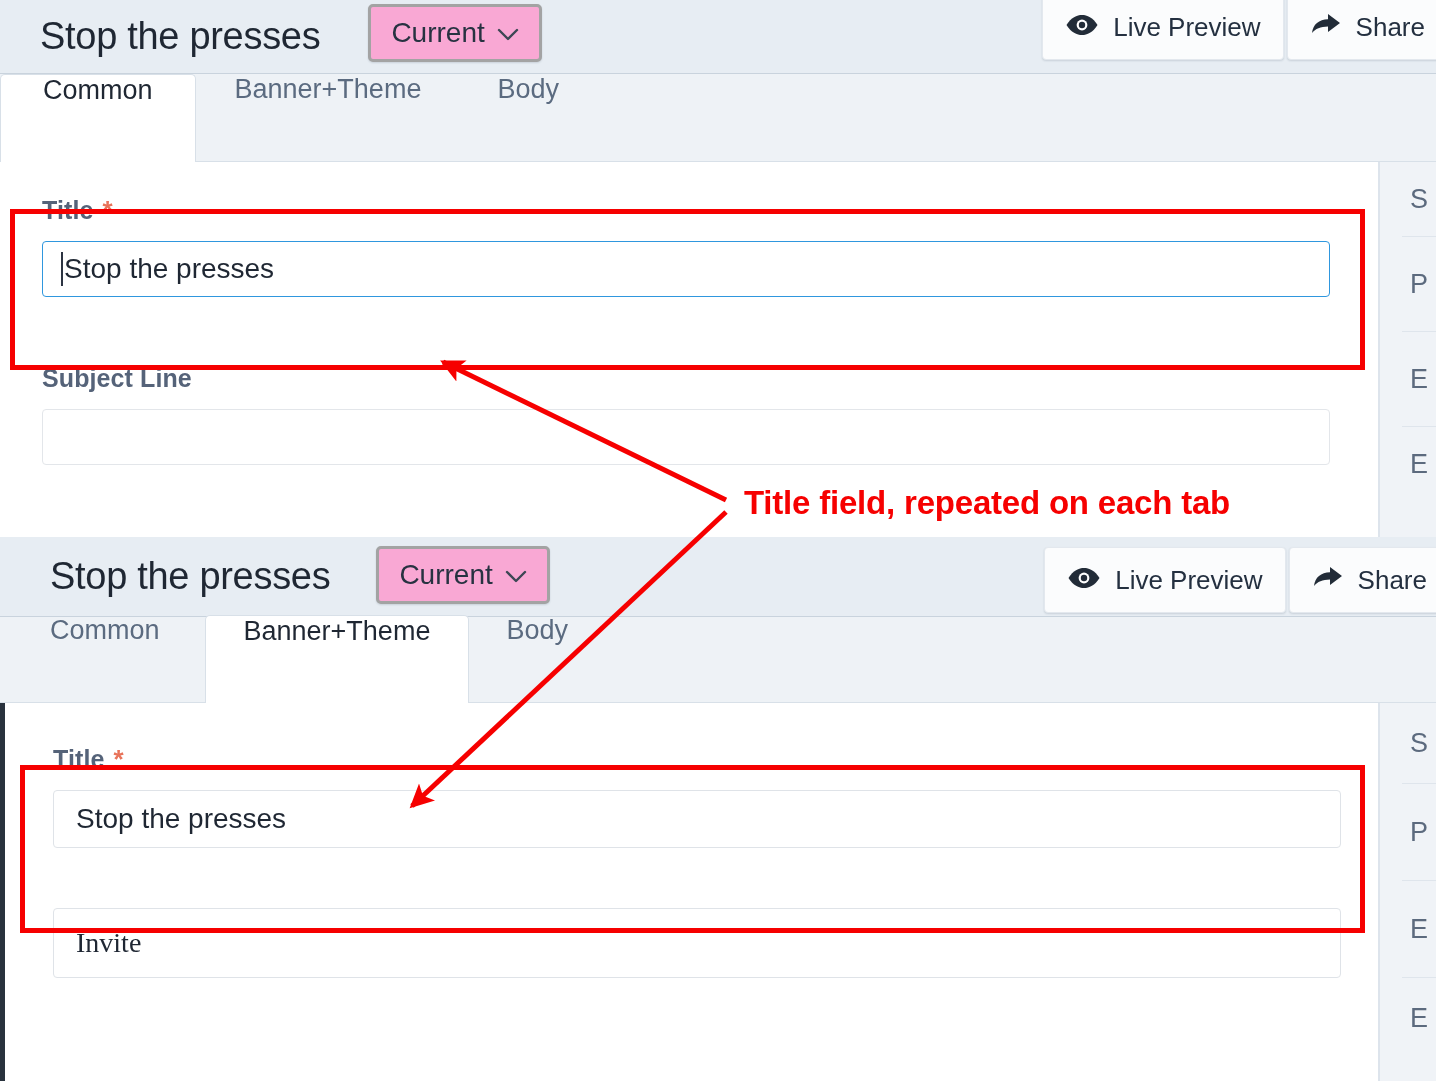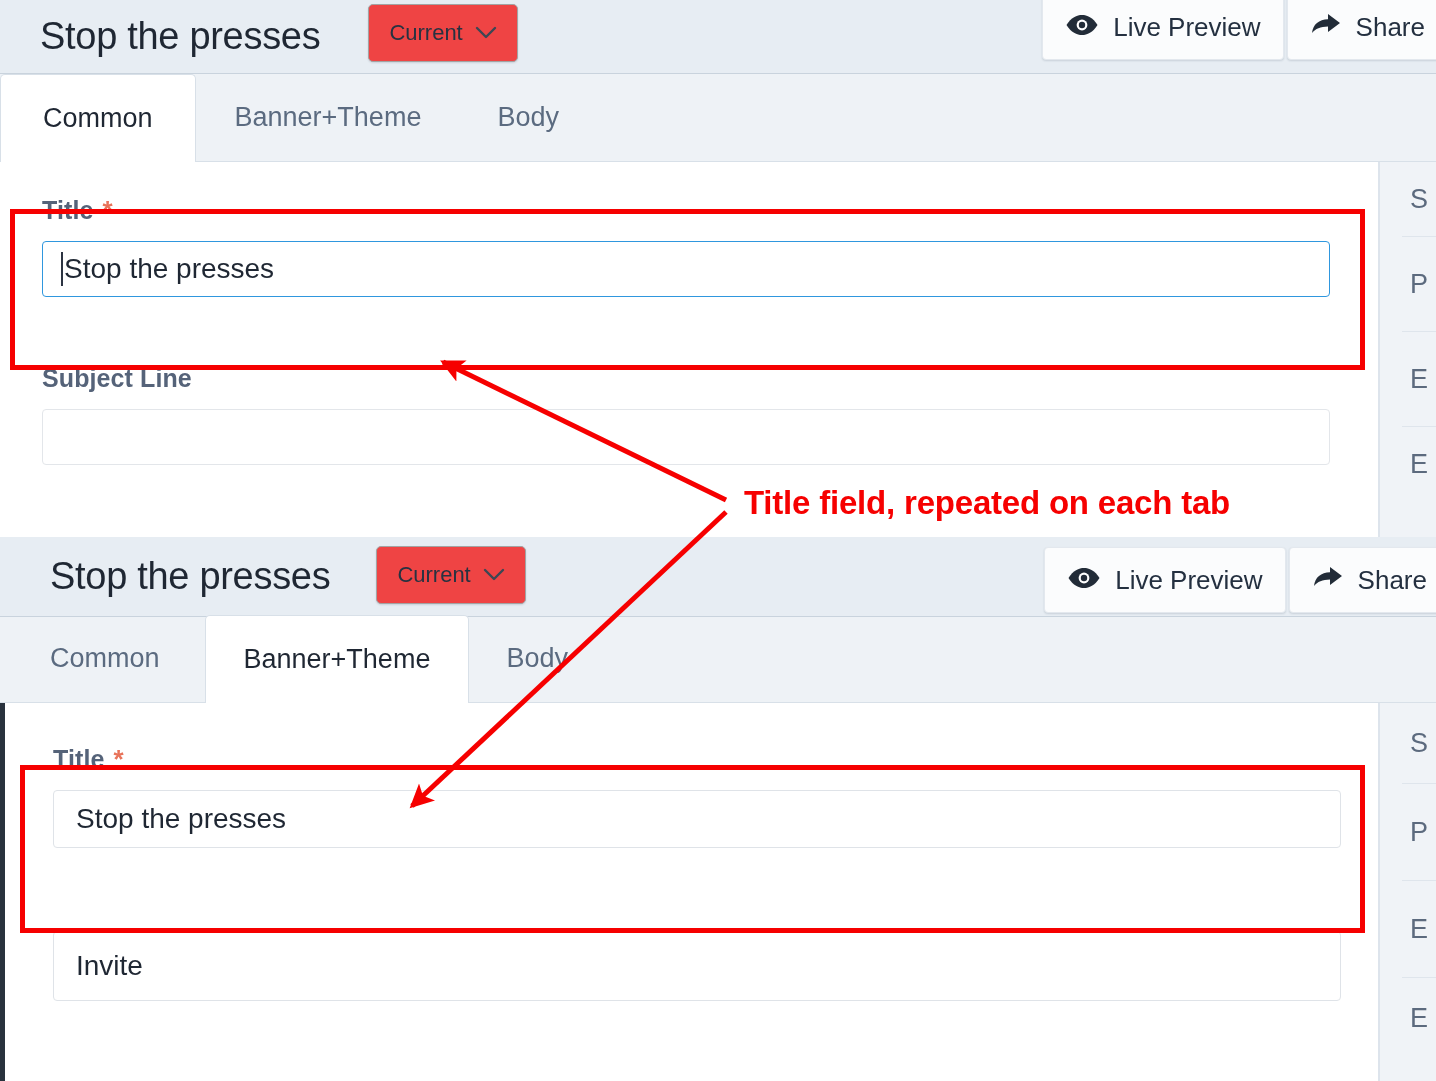--- a/index.html
+++ b/index.html
@@ -19,28 +19,28 @@
     border-bottom: 1px solid #c9d3dd;
     display: flex; align-items: center;
     height: 74px;
     position: relative;
   }
   .app-title {
     font-size: 38px; font-weight: 400; color: #1f2733;
     letter-spacing: -0.3px; white-space: nowrap;
   }
   .version-pill {
-    background: #ef4444;
-    border: 1px solid #a3a3a3;
+    background: #f9a8d4;
+    border: 3px solid #a3a3a3;
     border-radius: 5px;
     box-shadow: 0 1px 2px rgba(22,40,63,.14);
     height: 58px;
     display: flex; align-items: center; gap: 12px;
     padding: 0 20px;
-    font-size: 22px; color: #273241;
+    font-size: 28px; color: #273241;
     white-space: nowrap;
   }
   .chev { display: block; }
 
   .hdr-actions { position: absolute; top: 0; display: flex; height: 66px; }
   .hdr-btn {
     background: #fbfcfd;
     border: 1px solid #e3e8ee;
     border-radius: 4px;
     box-shadow: 0 1px 2px rgba(22,40,63,.14);
@@ -57,21 +57,21 @@
     background: #eef2f6;
     border-bottom: 1px solid #d8e0e8;
     height: 88px;
     display: flex; align-items: flex-end;
     position: relative;
   }
   .tab {
     font-size: 27px; color: #5b6b80;
     padding: 0 34px;
     height: 88px;
-    display: flex; align-items: center;
+    display: flex; align-items: flex-start;
     white-space: nowrap;
     border: 1px solid transparent;
     border-bottom: none;
     position: relative;
   }
   .tab.active {
     background: #ffffff;
     color: #1f2733;
     border-color: #d8e0e8;
     border-top-left-radius: 5px;
@@ -297,21 +297,21 @@
         <div class="field-label">
           <span>Title</span>
           <span class="req">*</span>
         </div>
         <div class="text-input" style="margin-top:16px; height:58px;">
           <span>Stop the presses</span>
         </div>
       </div>
 
       <div class="field" style="position:absolute; left:48px; top:204px; width:1288px;">
-        <div class="text-input" style="margin-top:24px; height:70px;">
+        <div class="text-input" style="margin-top:1px; height:70px;font-family:Liberation Serif, serif;">
           <span>Invite</span>
         </div>
       </div>
     </div>
 
     <div class="right-rail" style="left:1379px; top:166px; width:57px; height:378px;">
       <div class="rail-item" style="height:80px;">
         <span>S</span>
       </div>
       <div class="rail-sep"></div>

